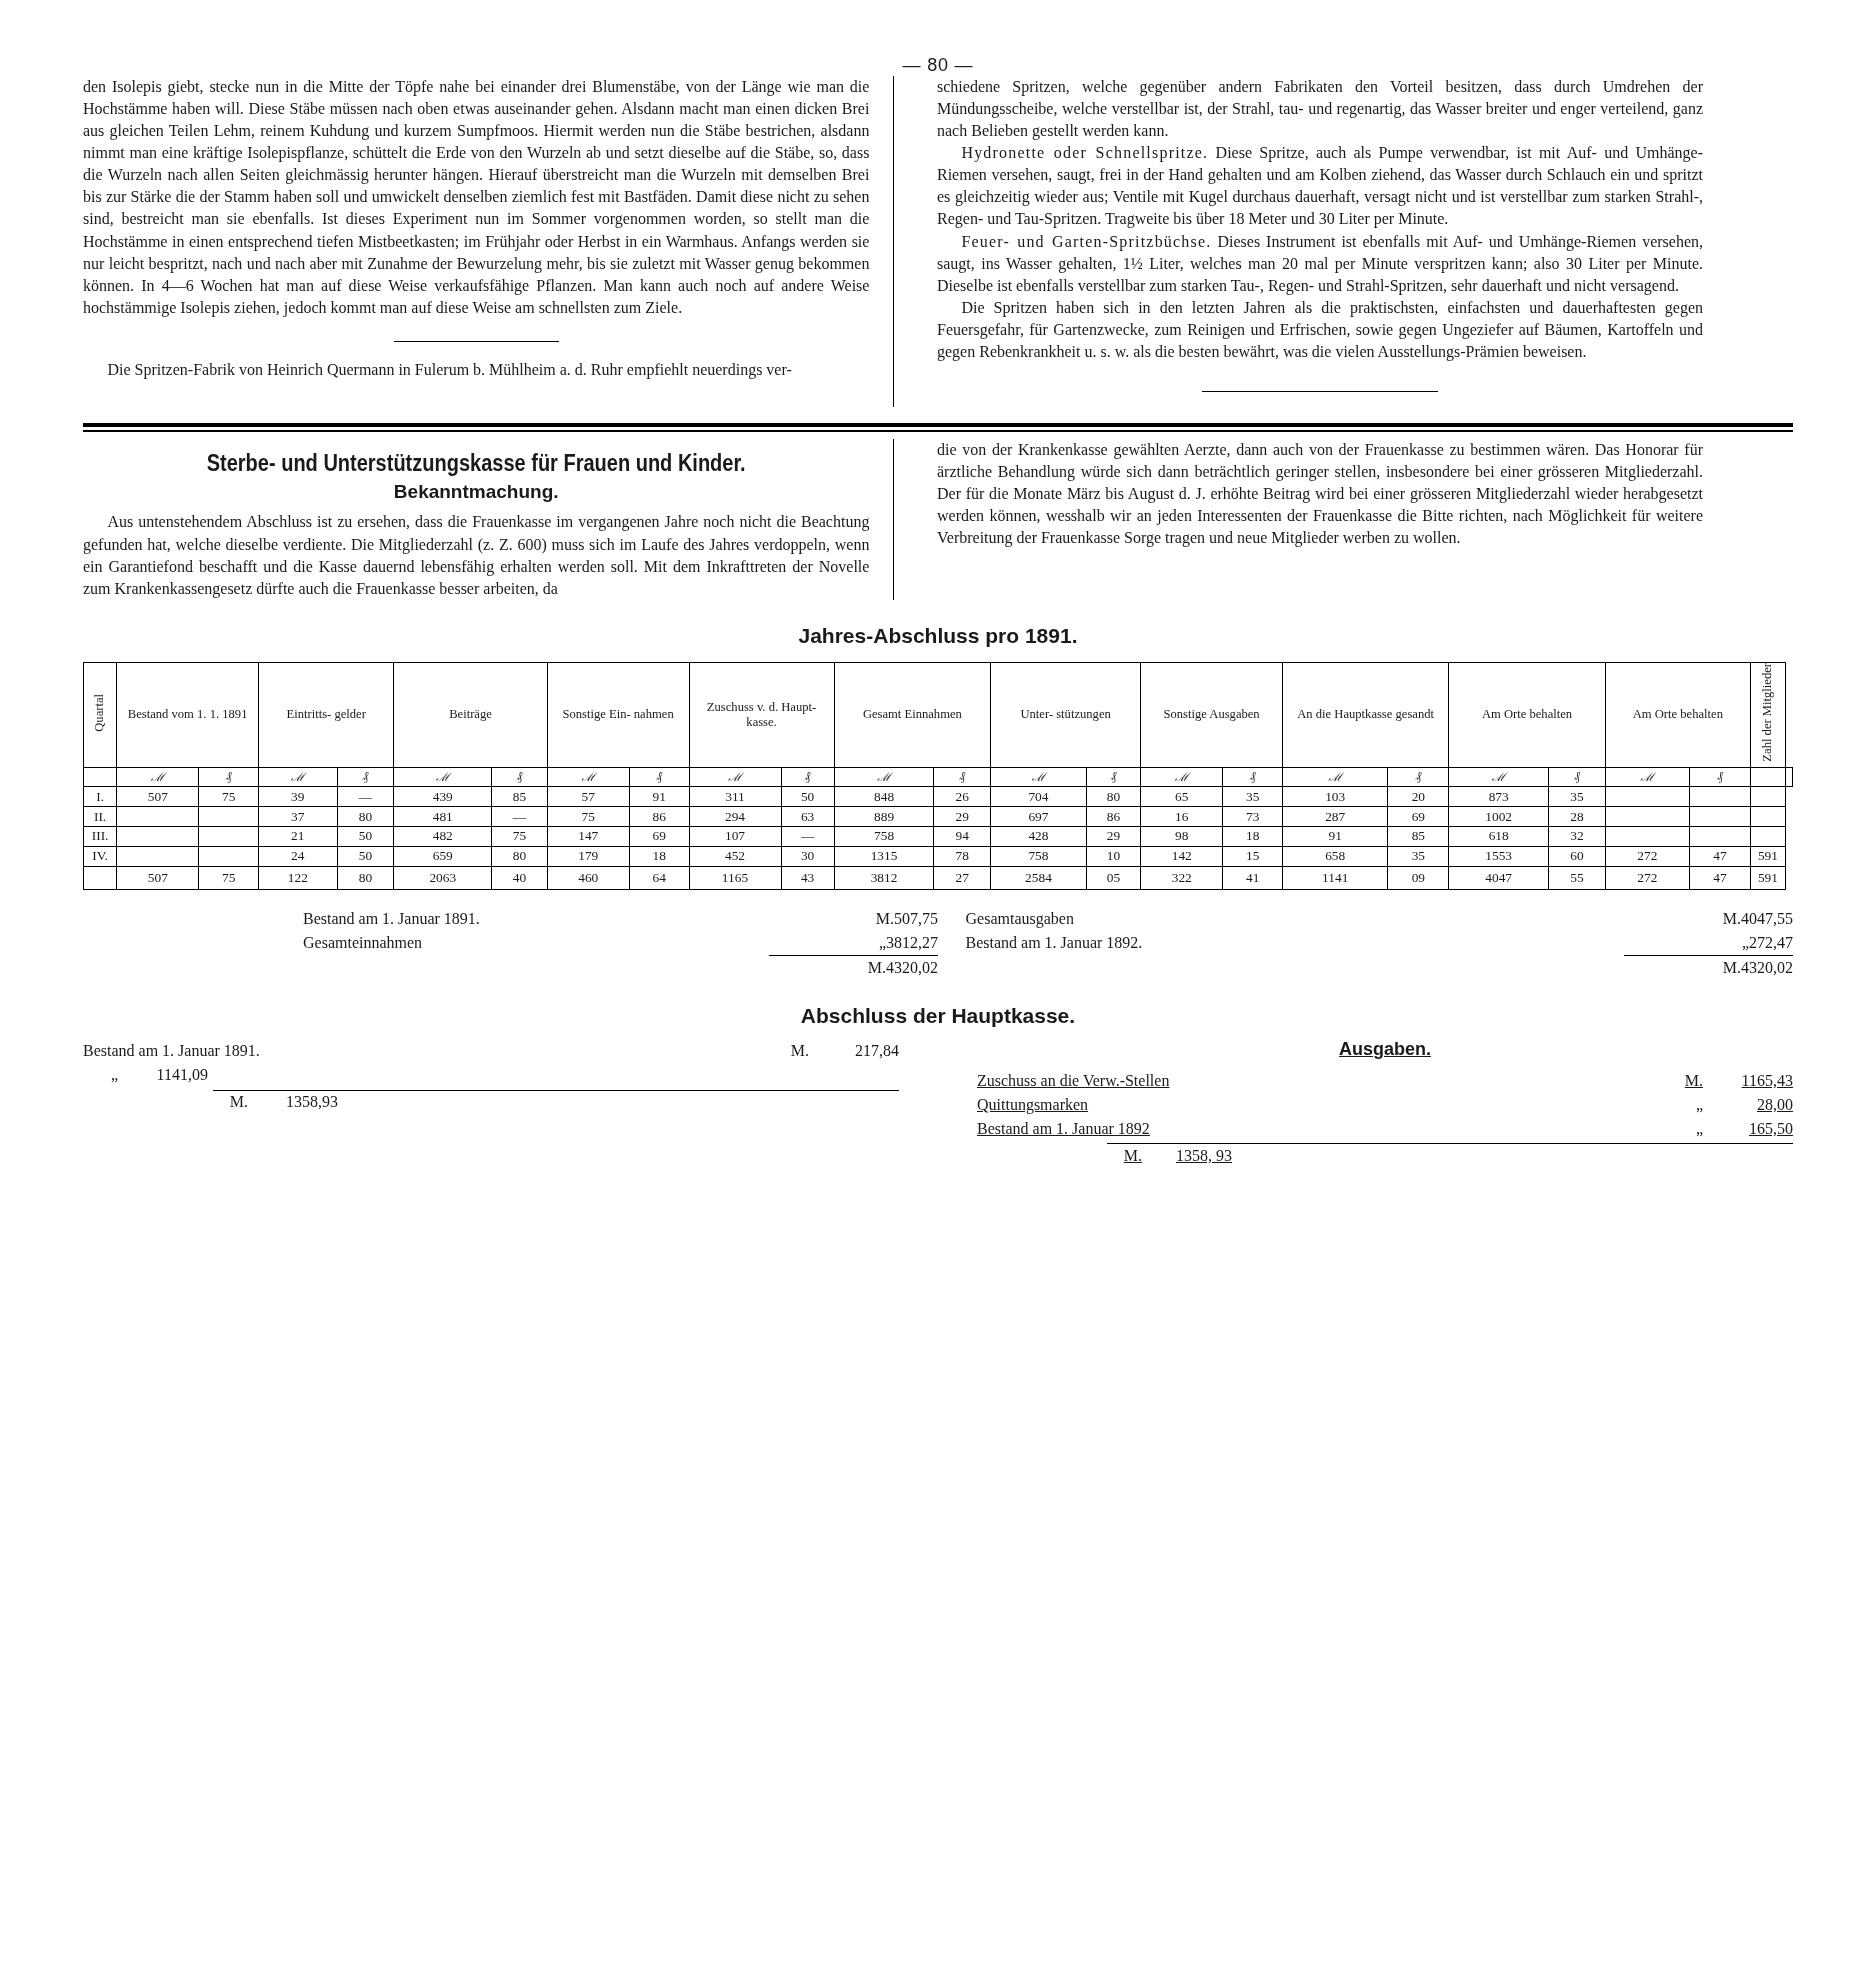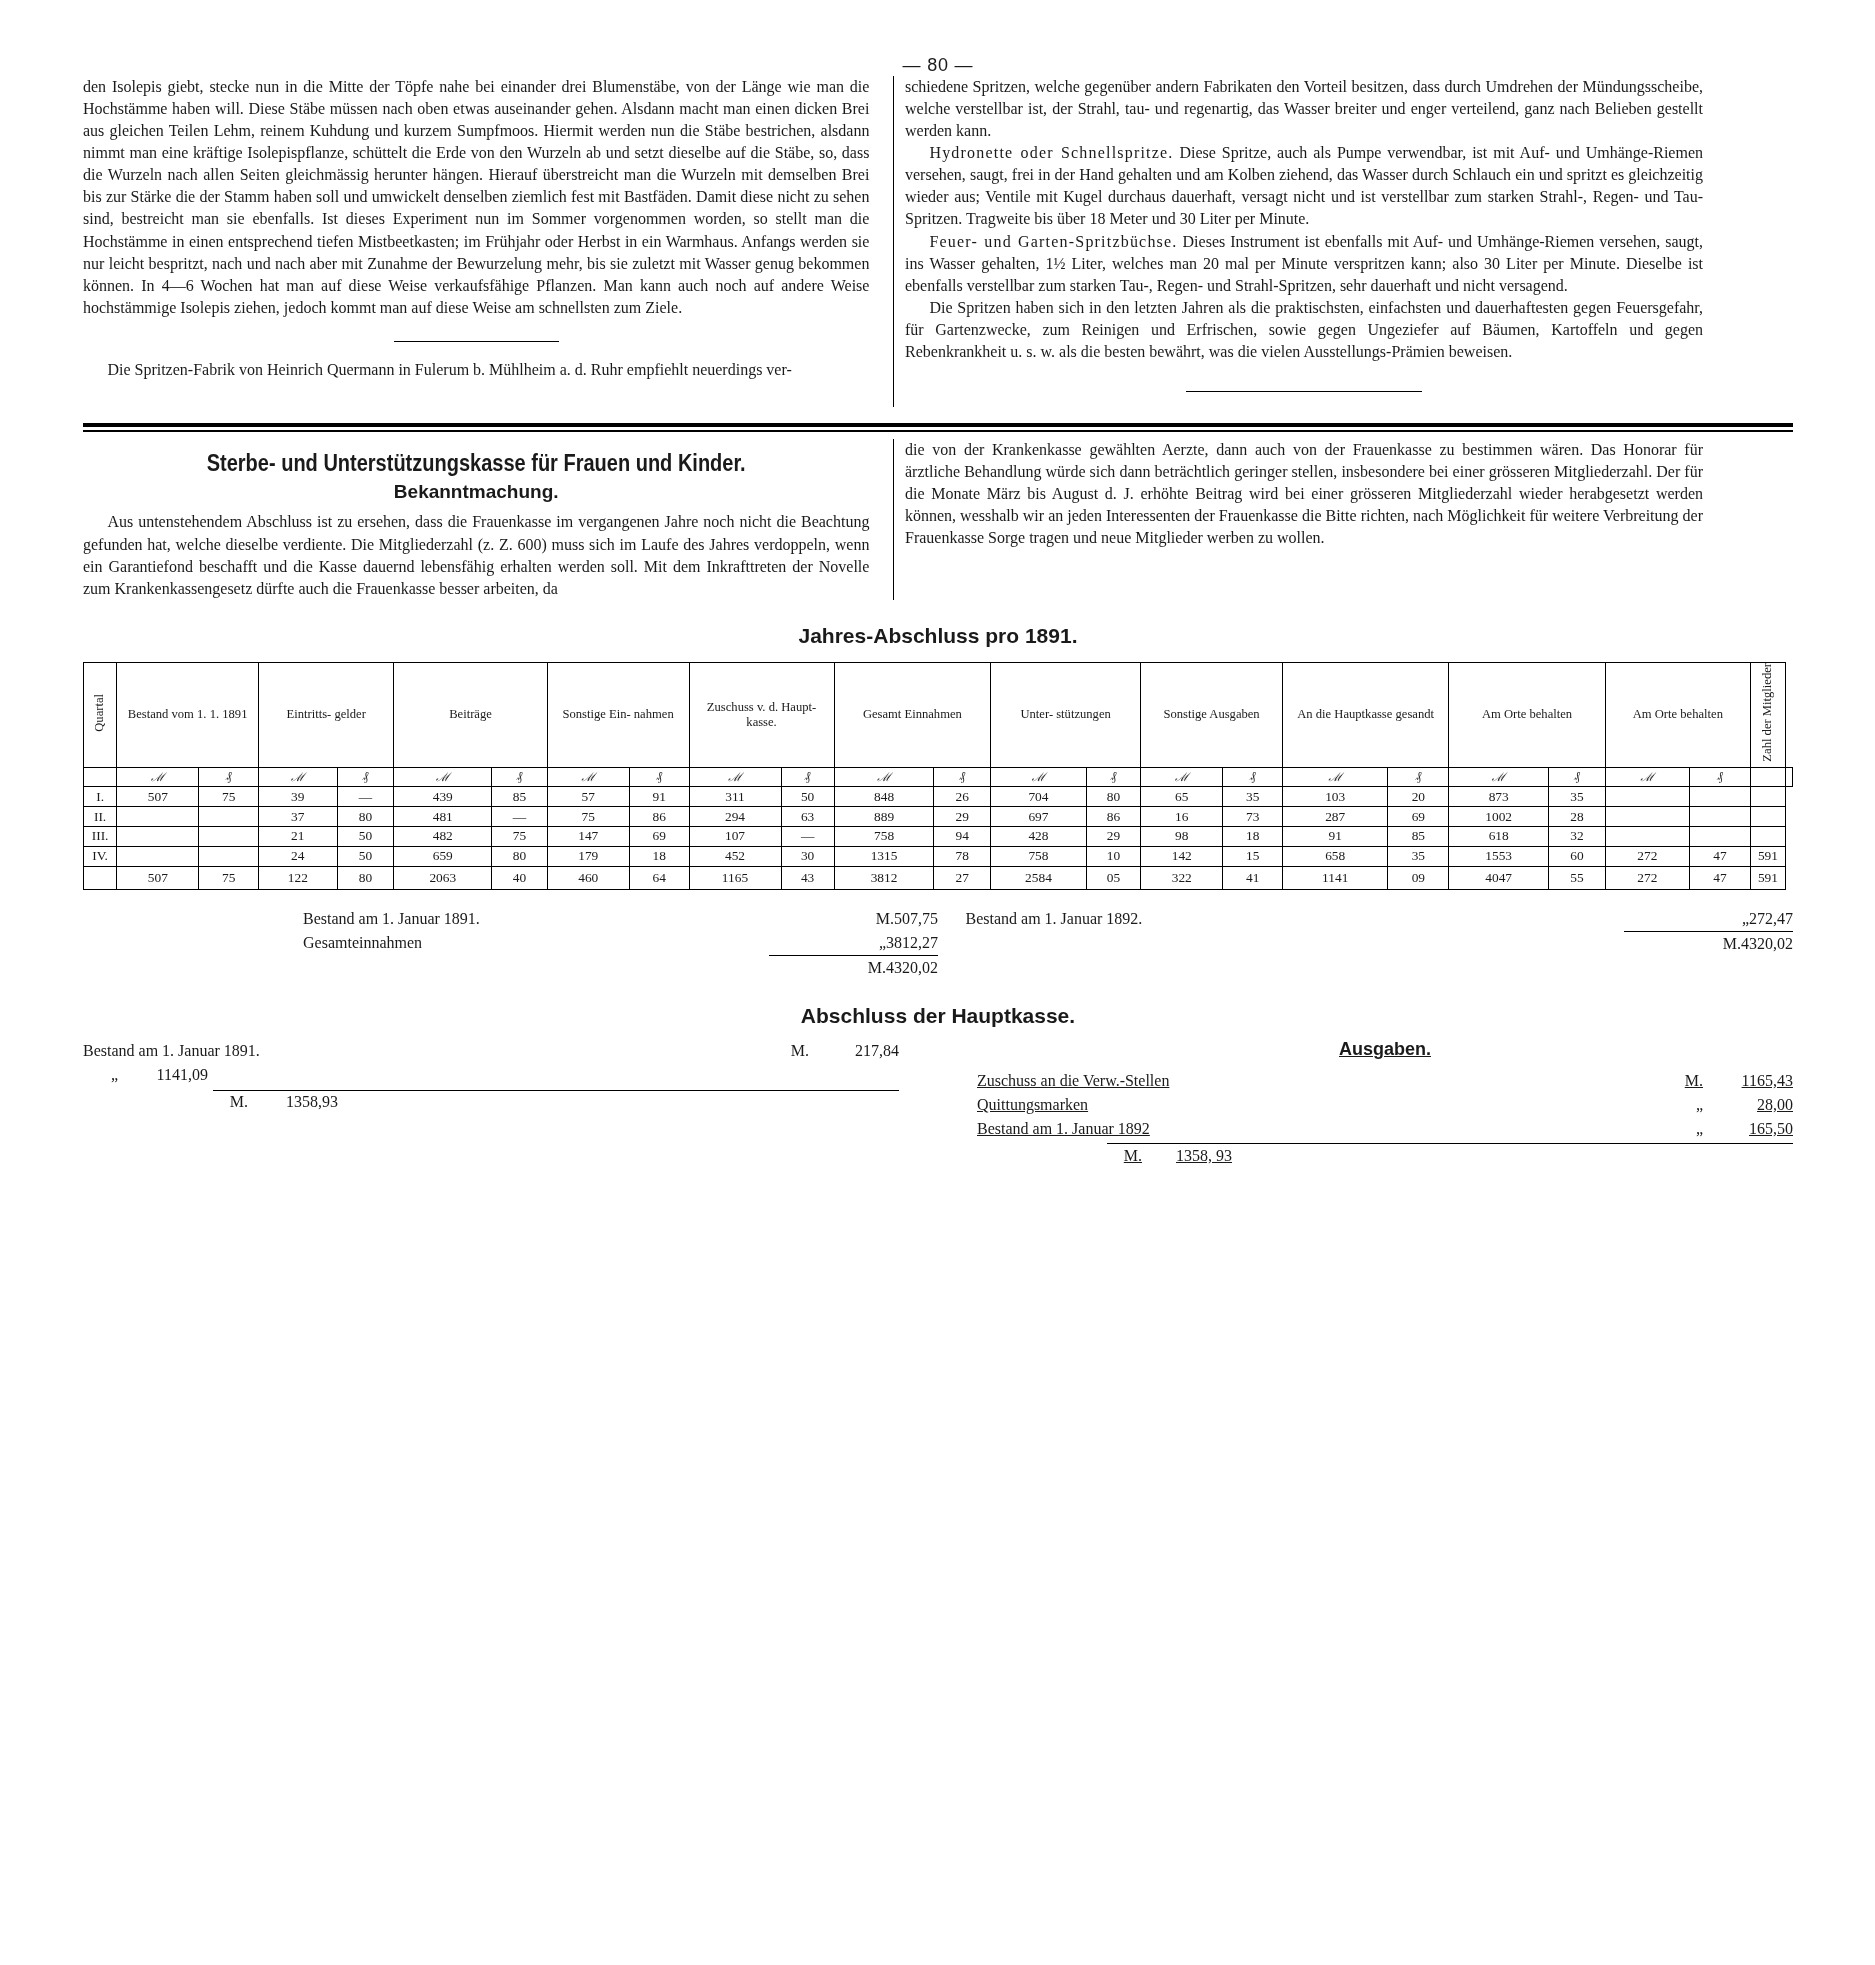--- a/index.html
+++ b/index.html
@@ -39,21 +39,21 @@
   }
   .col {
     box-sizing: border-box;
   }
   .col-left {
     width: 810px;
     padding-right: 23.6px;
   }
   .col-right {
     width: 810px;
-    padding-left: 11px;
+    padding-left: 43px;
     border-left: 1.2px solid #000;
   }
   p.body {
     font-size: 16px;
     line-height: 1.38;
     margin: 0 0 0 0;
     text-align: justify;
     text-justify: inter-word;
     hyphens: manual;
   }
@@ -478,20 +478,24 @@
           <span class="lbl">Gesamteinnahmen</span>
           <span class="amt"><span class="cur">„</span><span>3812,27</span></span>
         </div>
         <div class="tot-rule"></div>
         <div class="sline">
           <span class="amt"><span class="cur">M.</span><span>4320,02</span></span>
         </div>
       </div>
       <div class="half right">
         <div class="sline">
+          <span class="lbl">Gesamtausgaben</span>
+          <span class="amt"><span class="cur">M.</span><span>4047,55</span></span>
+        </div>
+        <div class="sline">
           <span class="lbl">Bestand am 1. Januar 1892.</span>
           <span class="amt"><span class="cur">„</span><span>272,47</span></span>
         </div>
         <div class="tot-rule"></div>
         <div class="sline">
           <span class="amt"><span class="cur">M.</span><span>4320,02</span></span>
         </div>
       </div>
     </div>
 

